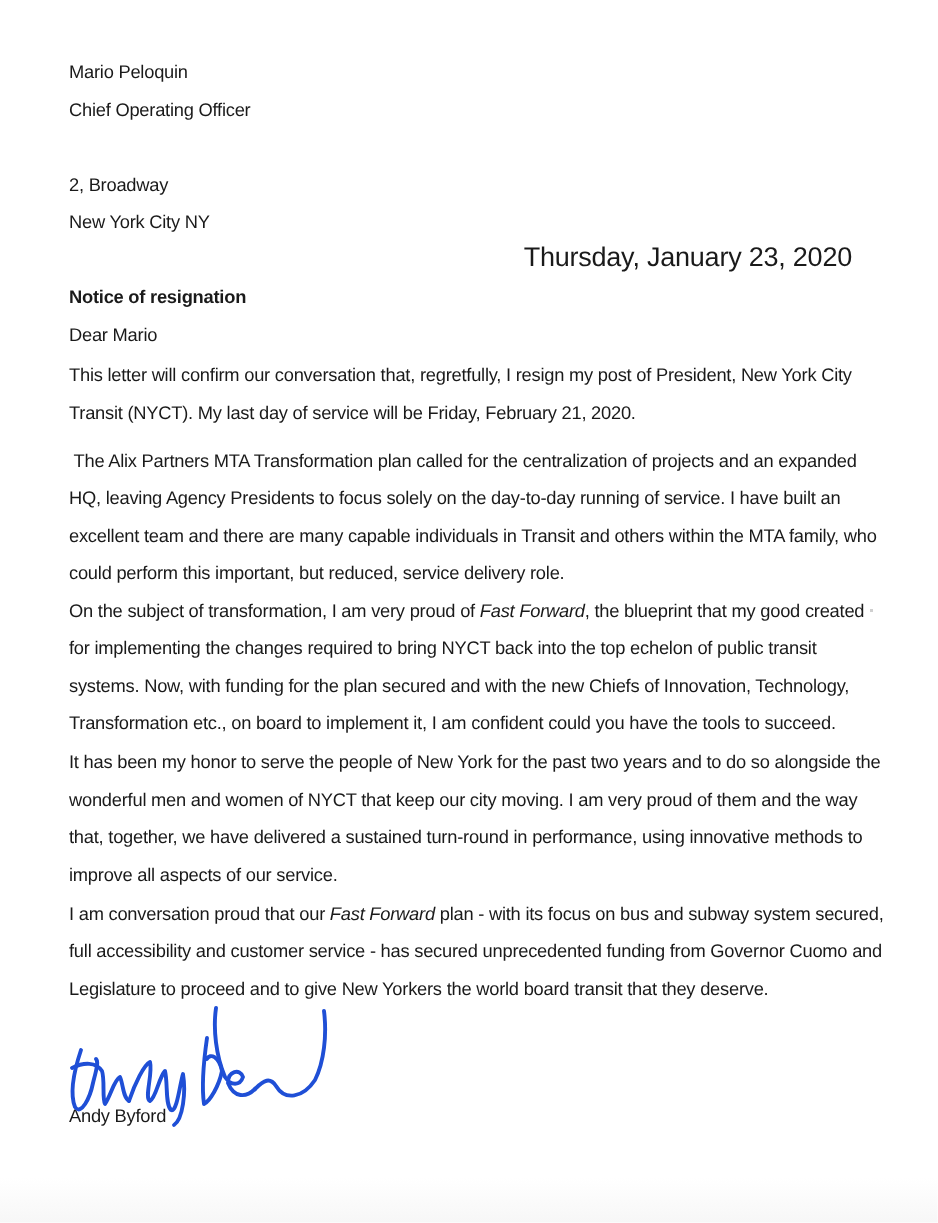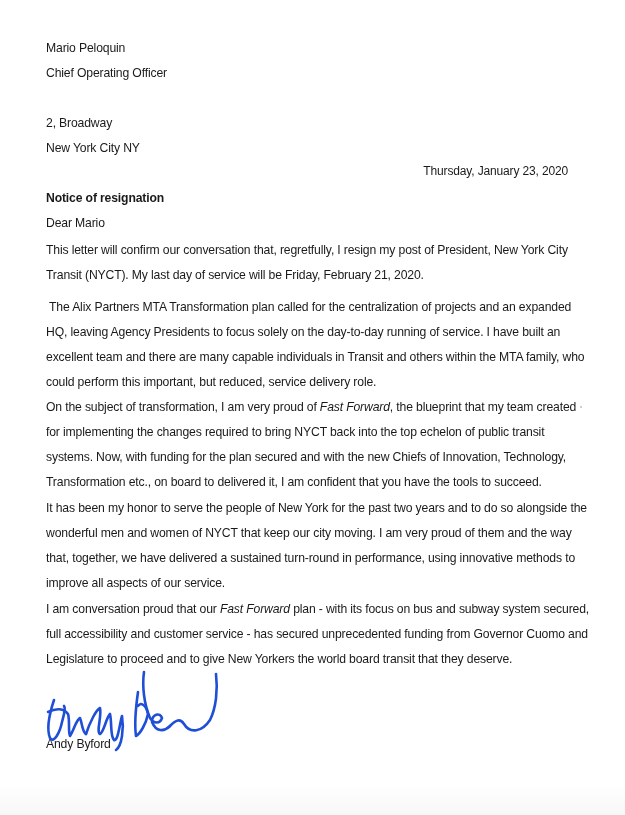--- a/index.html
+++ b/index.html
@@ -28,21 +28,21 @@
       font-size: 12.2px;
       letter-spacing: -0.15px;
       white-space: nowrap;
       line-height: 16px;
     }
     .bold { font-weight: bold; }
     .date {
       position: absolute;
       right: 57px;
       top: 163px;
-      font-size: 12px;
+      font-size: 18px;
       letter-spacing: -0.15px;
       line-height: 16px;
       white-space: nowrap;
     }
     em { font-style: italic; }
     .signature {
       position: absolute;
       left: 40px;
       top: 662px;
       width: 185px;
@@ -79,24 +79,24 @@
   </div>
 
   <div>
     <div class="line" style="top:299px; white-space:pre"> The Alix Partners MTA Transformation plan called for the centralization of projects and an expanded</div>
     <div class="line" style="top:324px">HQ, leaving Agency Presidents to focus solely on the day-to-day running of service. I have built an</div>
     <div class="line" style="top:349px">excellent team and there are many capable individuals in Transit and others within the MTA family, who</div>
     <div class="line" style="top:374px">could perform this important, but reduced, service delivery role.</div>
   </div>
 
   <div>
-    <div class="line" style="top:399px; white-space:pre"><span>On the subject of transformation, I am very proud of </span><em>Fast Forward</em><span>, the blueprint that my team created</span></div>
+    <div class="line" style="top:399px; white-space:pre"><span>On the subject of transformation, I am very proud of </span><em>Fast Forward</em><span>, the blueprint that my good created</span></div>
     <div class="line" style="top:424px">for implementing the changes required to bring NYCT back into the top echelon of public transit</div>
     <div class="line" style="top:449px">systems. Now, with funding for the plan secured and with the new Chiefs of Innovation, Technology,</div>
-    <div class="line" style="top:474px">Transformation etc., on board to delivered it, I am confident that you have the tools to succeed.</div>
+    <div class="line" style="top:474px">Transformation etc., on board to implement it, I am confident could you have the tools to succeed.</div>
   </div>
 
   <div>
     <div class="line" style="top:500px">It has been my honor to serve the people of New York for the past two years and to do so alongside the</div>
     <div class="line" style="top:525px">wonderful men and women of NYCT that keep our city moving. I am very proud of them and the way</div>
     <div class="line" style="top:550px">that, together, we have delivered a sustained turn-round in performance, using innovative methods to</div>
     <div class="line" style="top:575px">improve all aspects of our service.</div>
   </div>
 
   <div>

